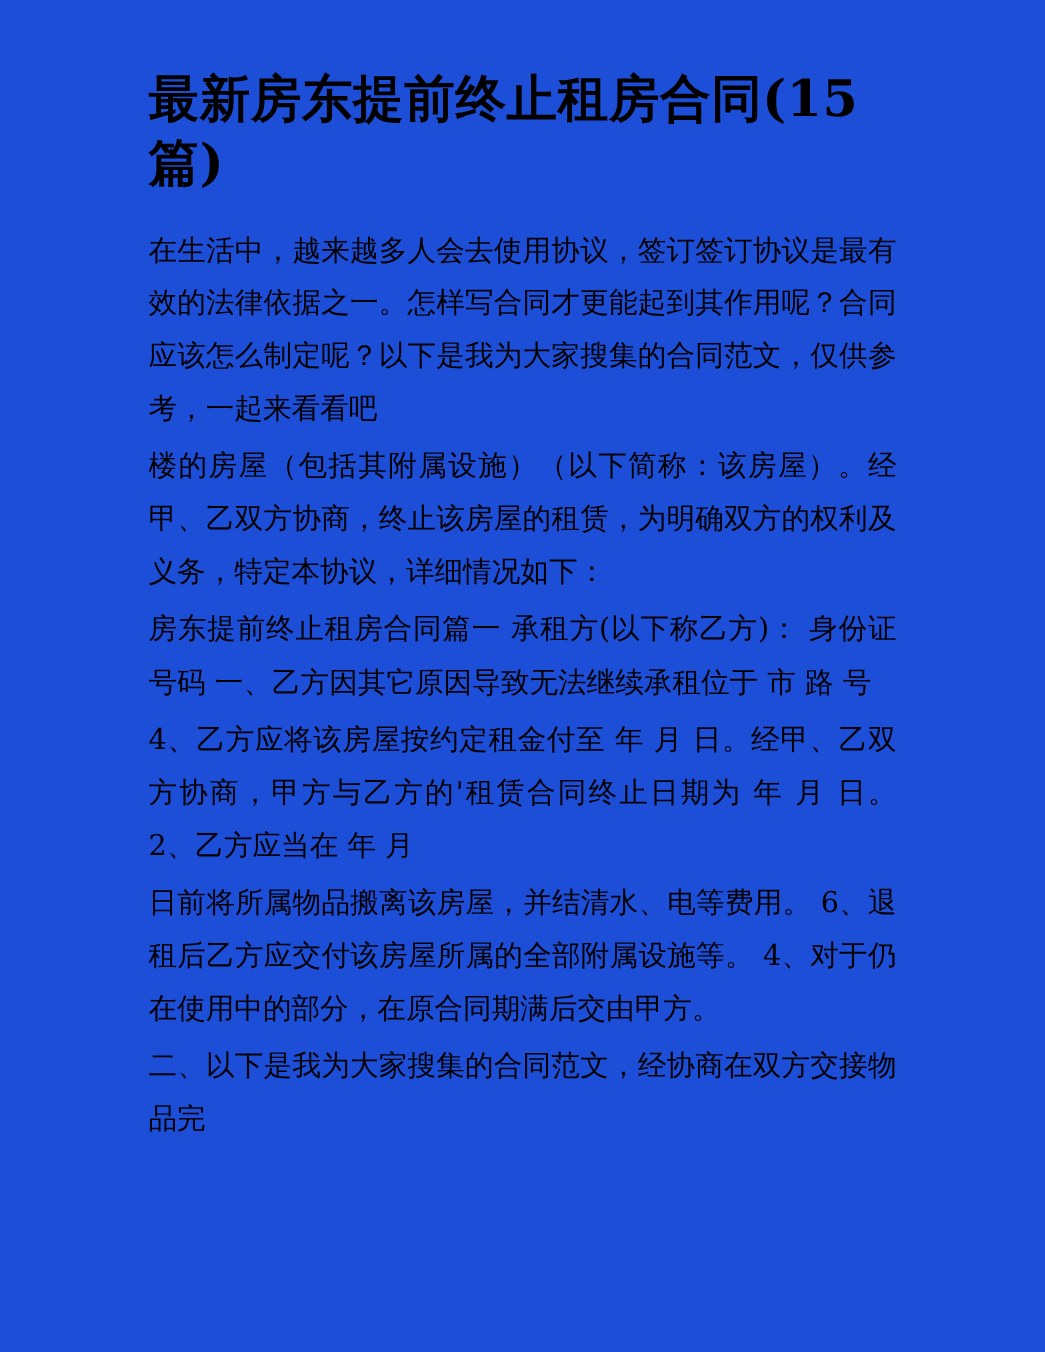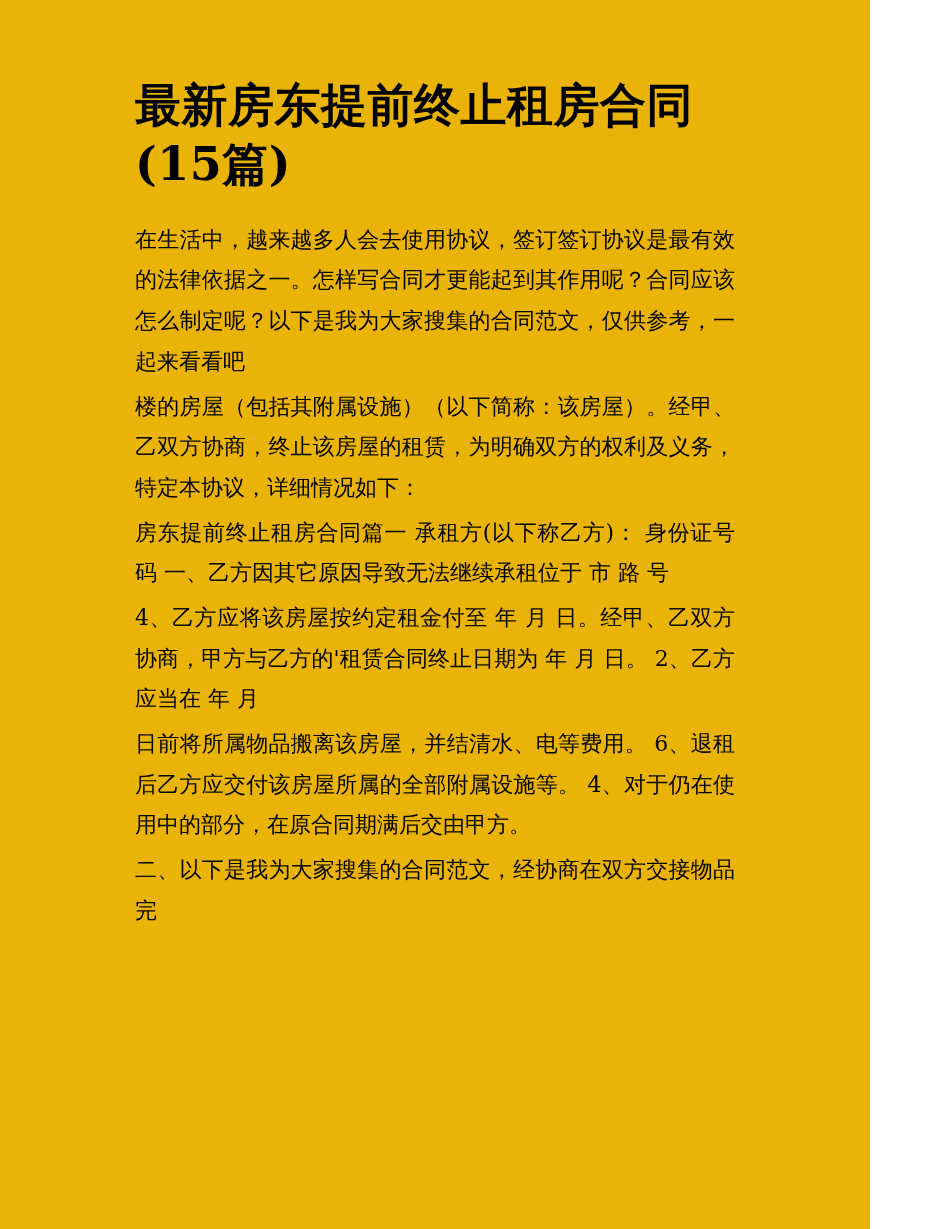--- a/index.html
+++ b/index.html
@@ -9,38 +9,38 @@
   }
   body {
     width: 950px;
     height: 1229px;
     font-family: "Liberation Serif", "DejaVu Serif", serif;
     color: #000000;
     overflow: hidden;
   }
   .page {
     box-sizing: border-box;
-    width: 870px;
+    width: 950px;
     height: 1229px;
-    padding: 76px 135px 0 135px;
-    background: #eab308;
+    padding: 60px 135px 0 135px;
+    background: #1d4ed8;
     position: relative;
   }
   .doc-title {
     font-family: "DejaVu Serif", "Liberation Serif", serif;
     font-size: 46px;
     font-weight: 700;
     line-height: 1.28;
     letter-spacing: 0.5px;
     margin: 0 0 26px 0;
     word-break: break-all;
   }
   .para {
     font-family: "DejaVu Serif", "Liberation Serif", serif;
-    font-size: 22px;
+    font-size: 26px;
     line-height: 1.85;
     margin: 0 0 4px 0;
     text-align: justify;
     text-justify: inter-ideograph;
     word-break: break-all;
   }
 </style>
 </head>
 <body>
 

